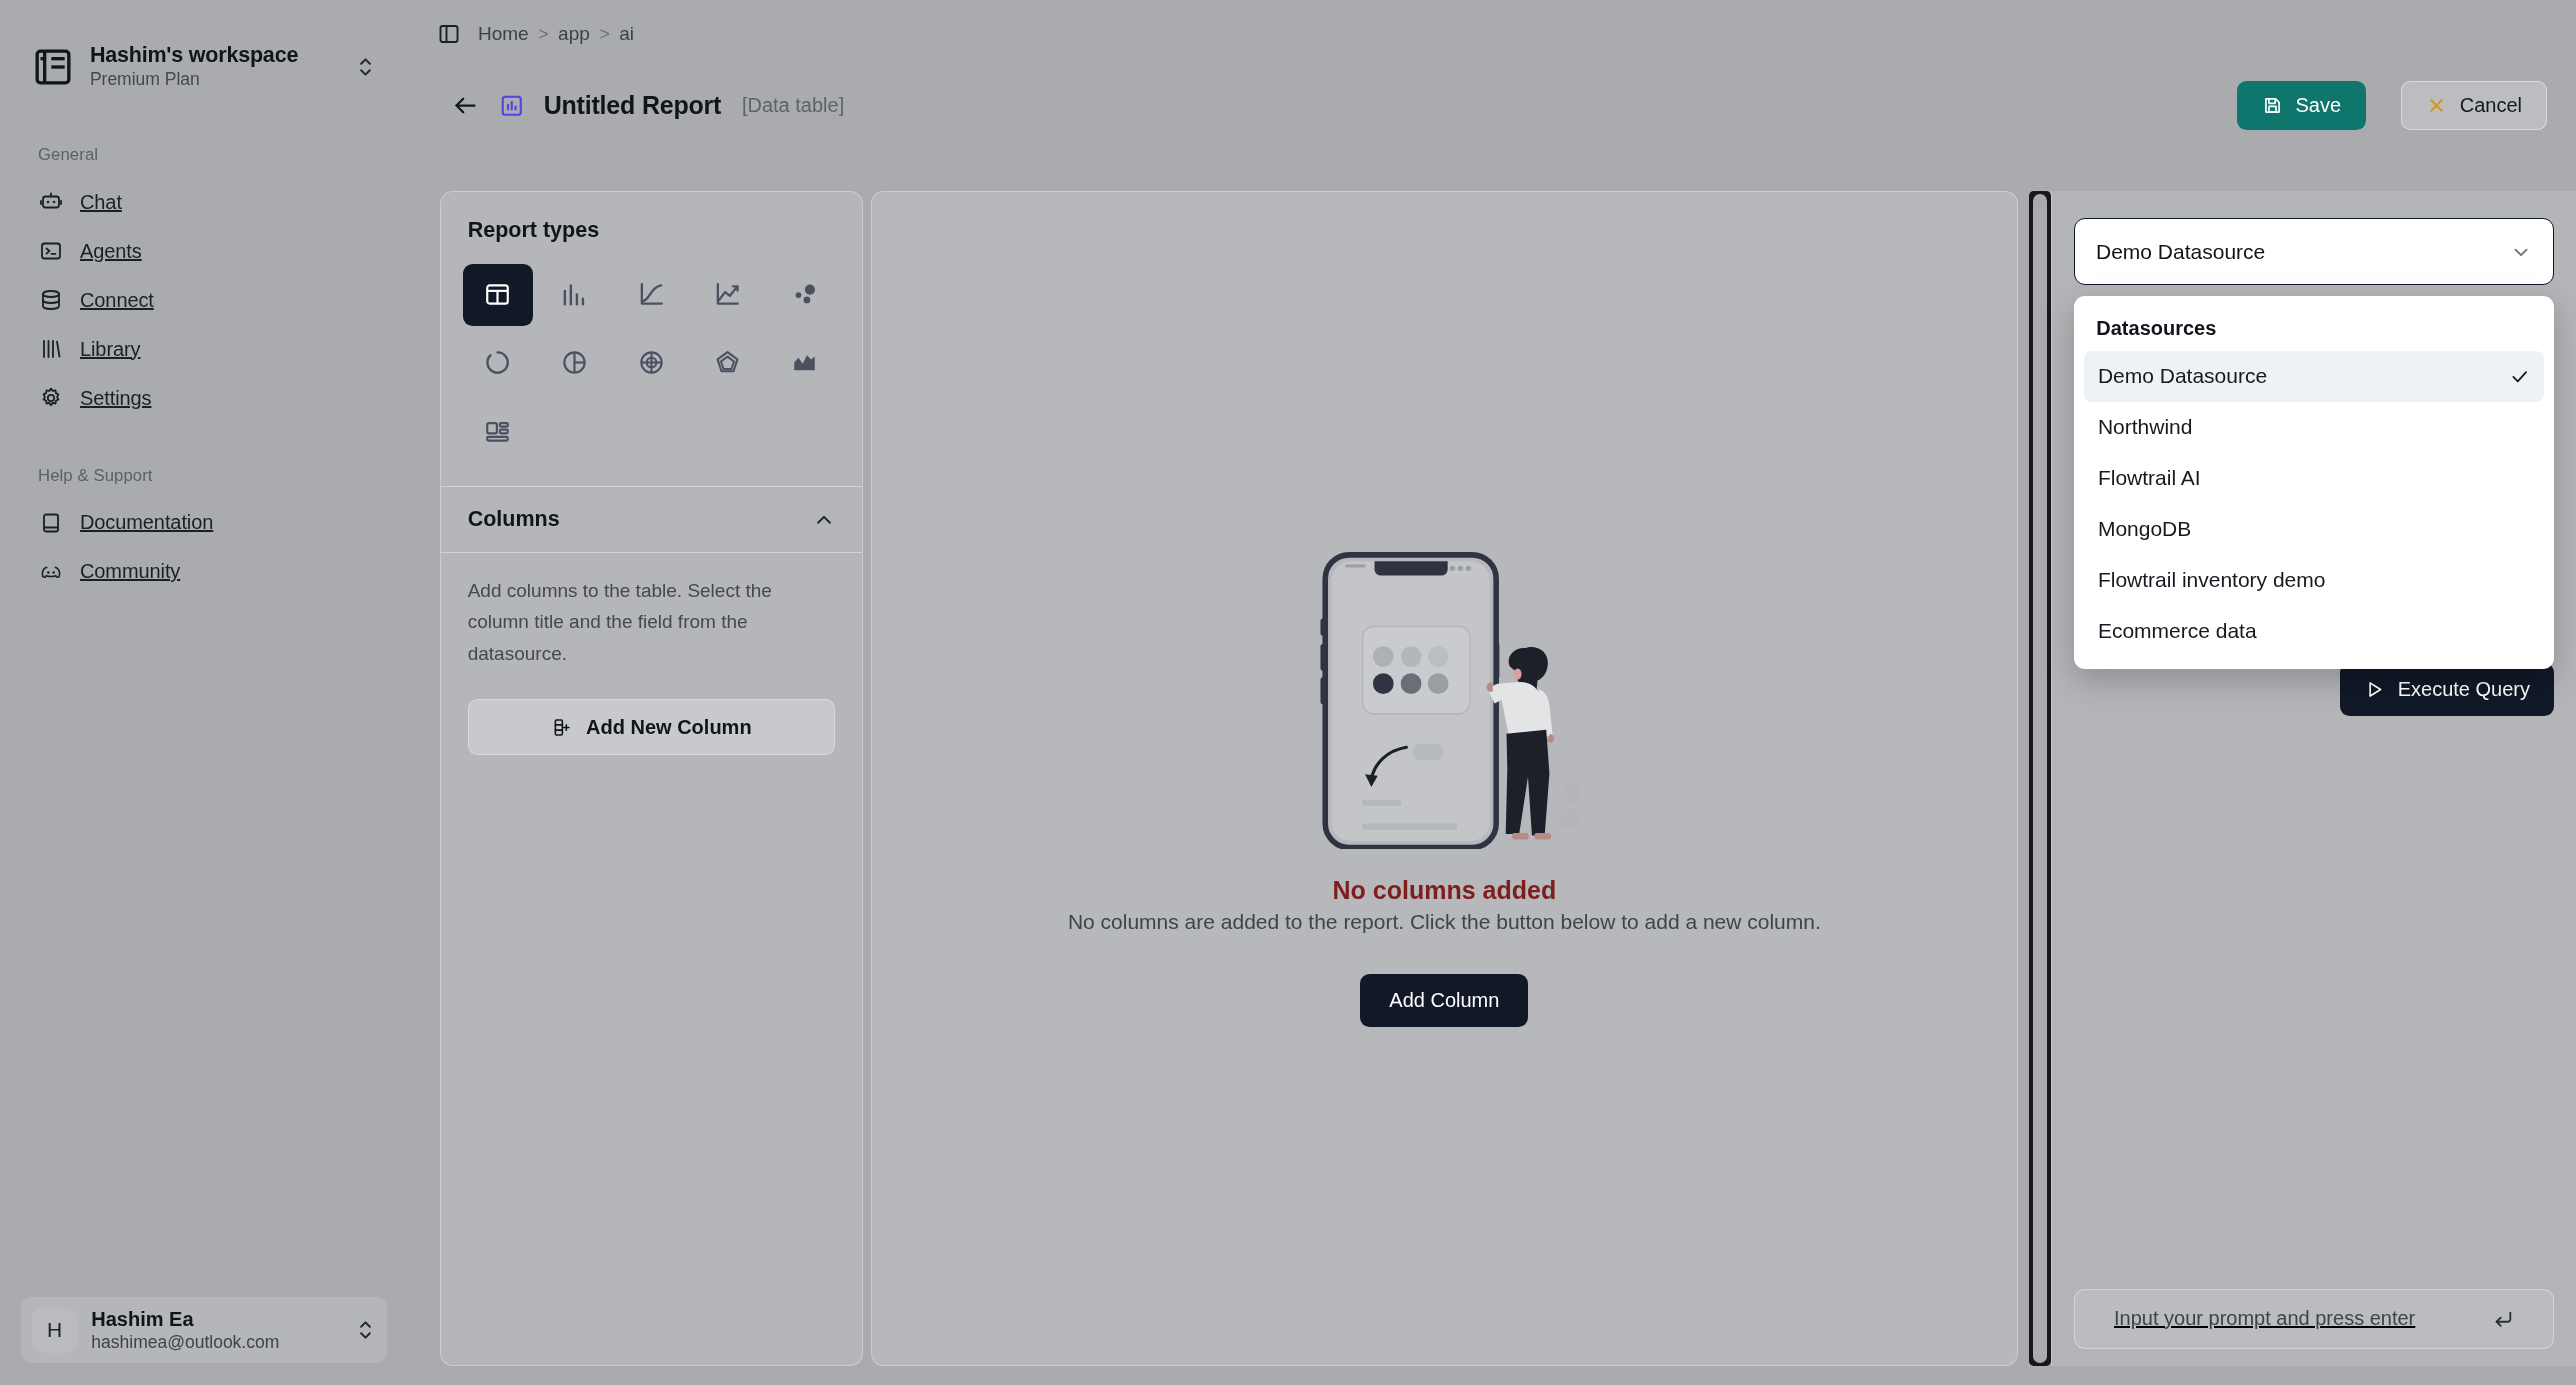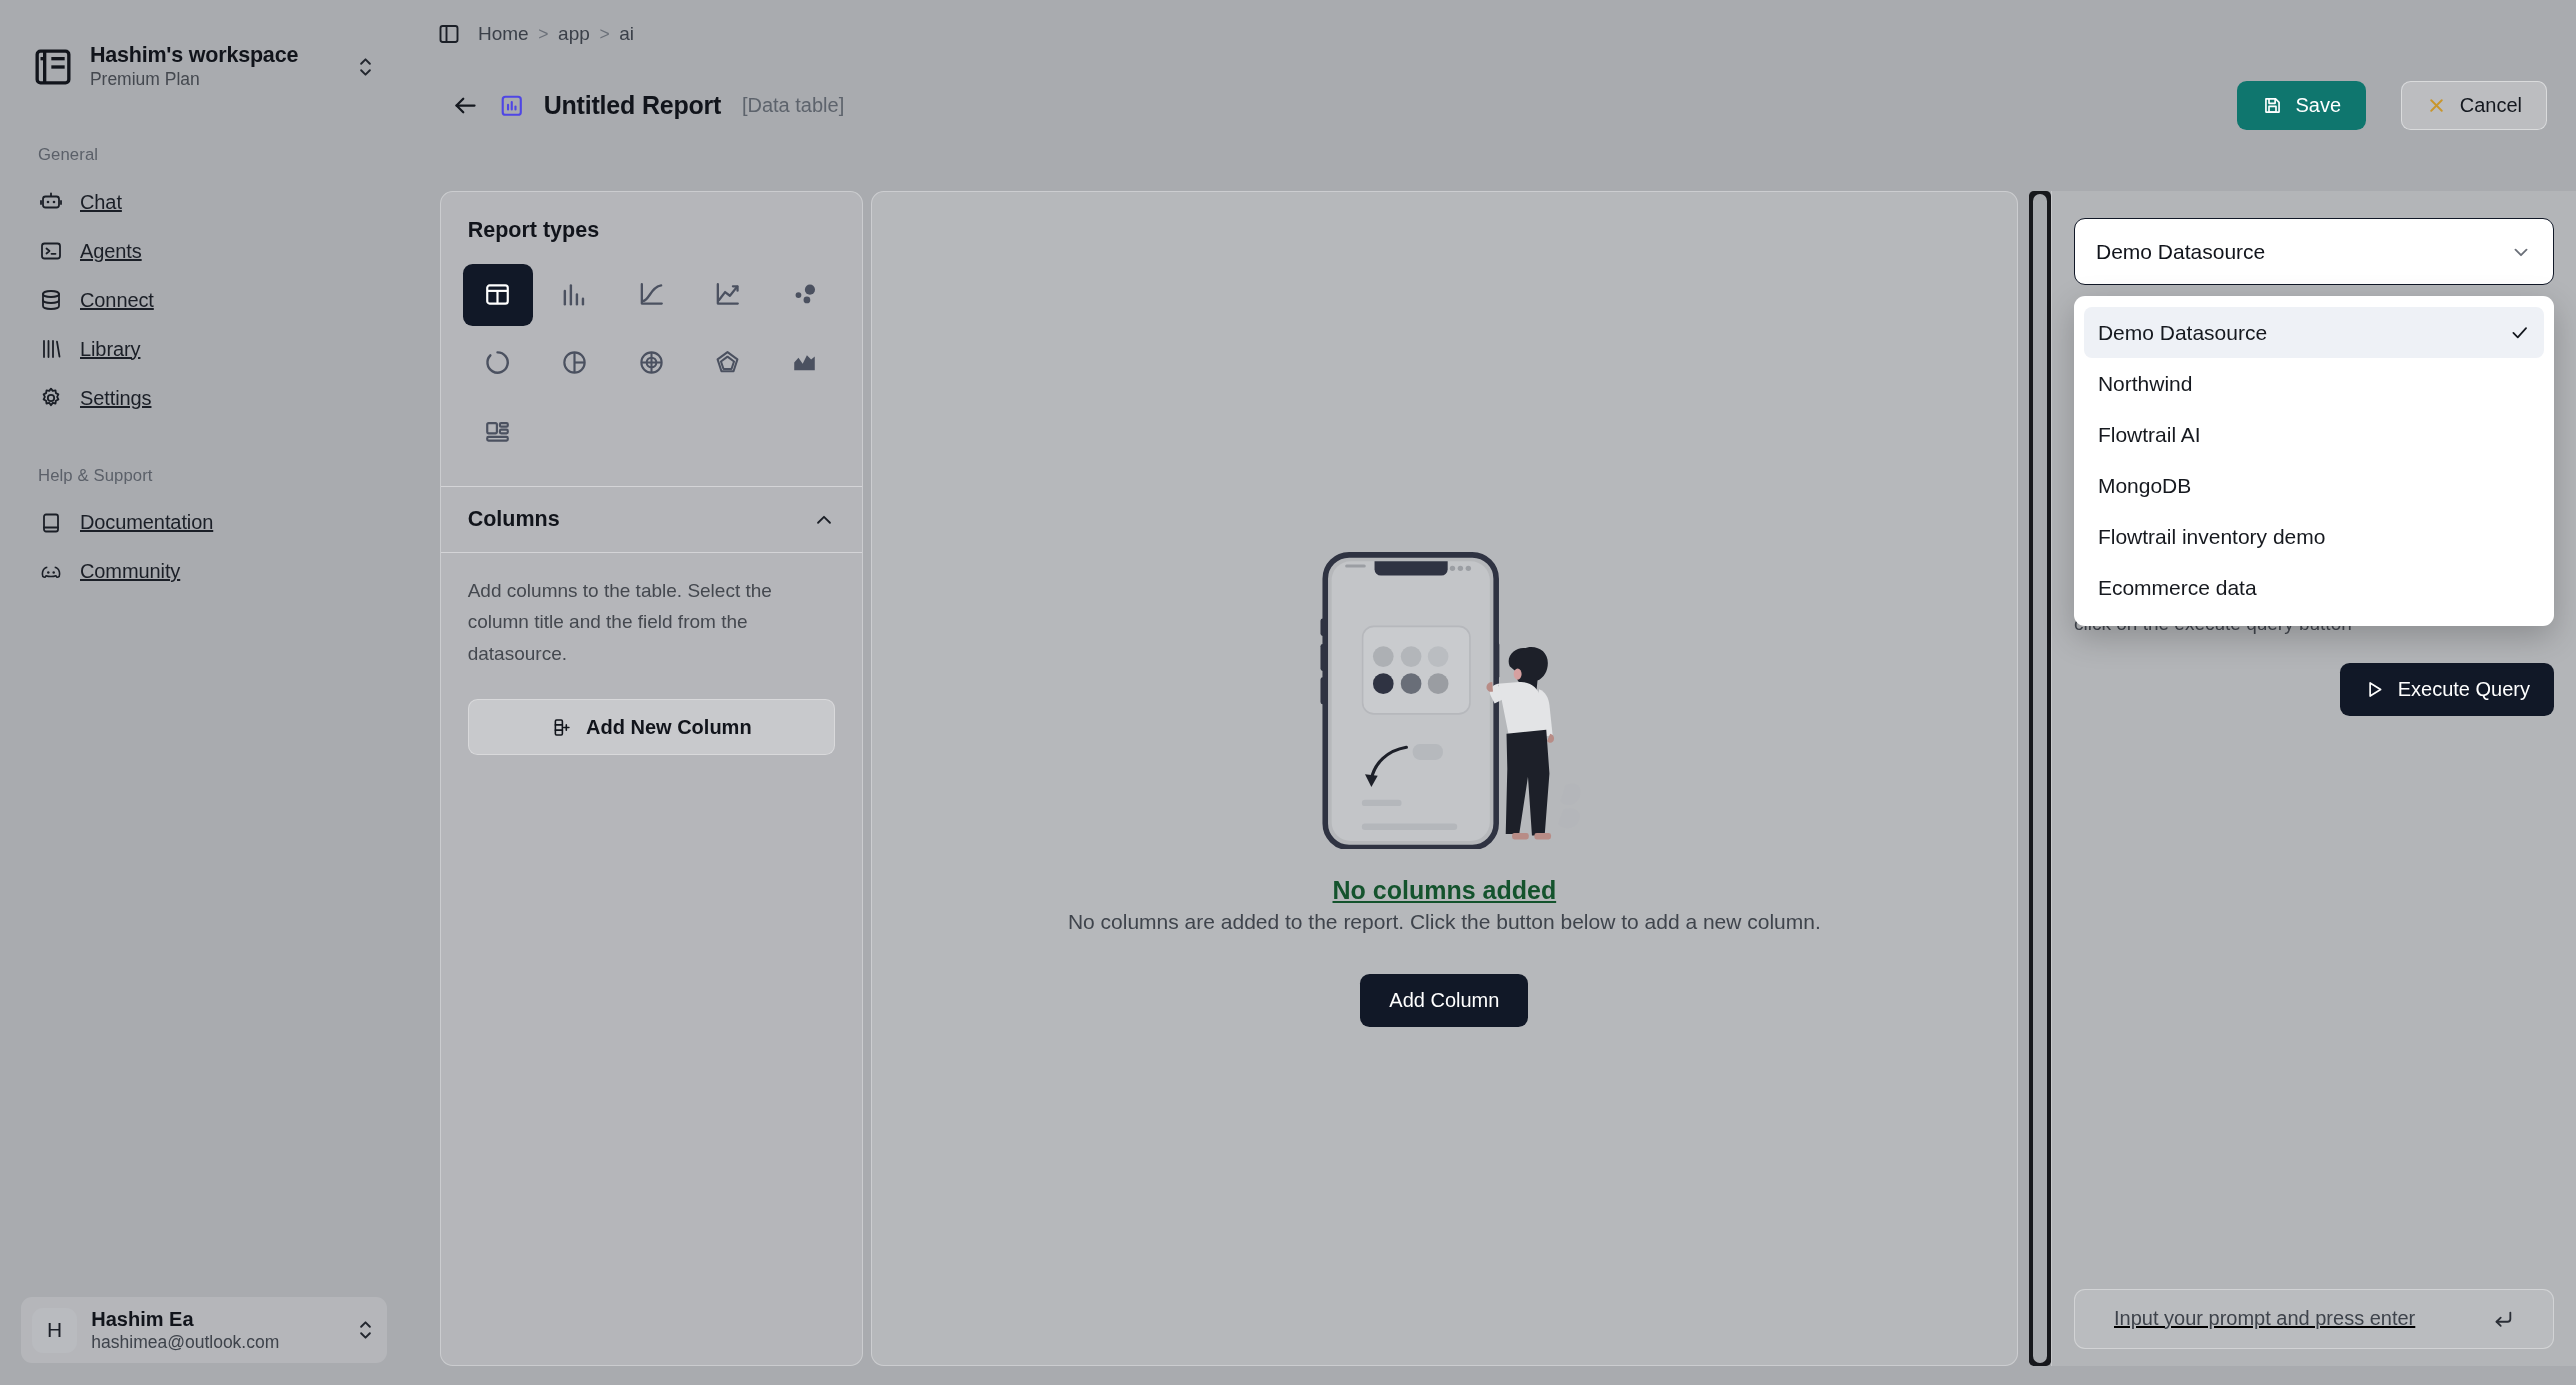--- a/index.html
+++ b/index.html
@@ -159,21 +159,21 @@
   .canvas-wrap { flex:1 1 auto; display:flex; min-width:0; padding-left: 8px; }
   .canvas {
     flex: 1 1 auto;
     background: rgba(255,255,255,0.16);
     border: 0.8px solid rgba(255,255,255,0.30);
     border-radius: 12.7px;
     display:flex; flex-direction:column; align-items:center; justify-content:center;
     min-width:0; position: relative;
   }
   .illus { width: 287px; height: 318px; }
-  .empty-title { font-size: 25px; font-weight:700; color:#14532d; margin-top: 27px; text-decoration: underline; }
+  .empty-title { font-size: 25px; font-weight:700; color:#7f1d1d; margin-top: 27px; }
   .empty-desc { font-size: 21px; color:#3f444c; margin-top: 5px; }
   .add-column-cta {
     margin-top: 40px; background:#111827; color:#fff;
     height: 53px; padding: 0 29px; border-radius: 9.6px;
     display:flex; align-items:center; font-size: 20px; cursor:pointer;
   }
 
   
   .scroll-track {
     width: 22px; flex: 0 0 22px; margin-left: 11px;
@@ -608,20 +608,21 @@
           <div class="qp-select">
             <span>Demo Datasource</span>
             <span>
               <svg width="22" height="22" viewBox="0 0 24 24" fill="none" stroke="#6b7079" stroke-width="2" stroke-linecap="round" stroke-linejoin="round">
                 <path d="M6 9.5 L12 15.5 L18 9.5"></path>
               </svg>
             </span>
           </div>
 
           <div class="qp-menu">
+            <div class="qp-menu-label">Datasources</div>
 
             <div class="qp-opt selected">
               <span>Demo Datasource</span>
               <span>
                 <svg width="21" height="21" viewBox="0 0 24 24" fill="none" stroke="#14181f" stroke-width="2" stroke-linecap="round" stroke-linejoin="round">
                   <path d="M5 12.5 L10 17.5 L19.5 7"></path>
                 </svg>
               </span>
             </div>
             <div class="qp-opt">

